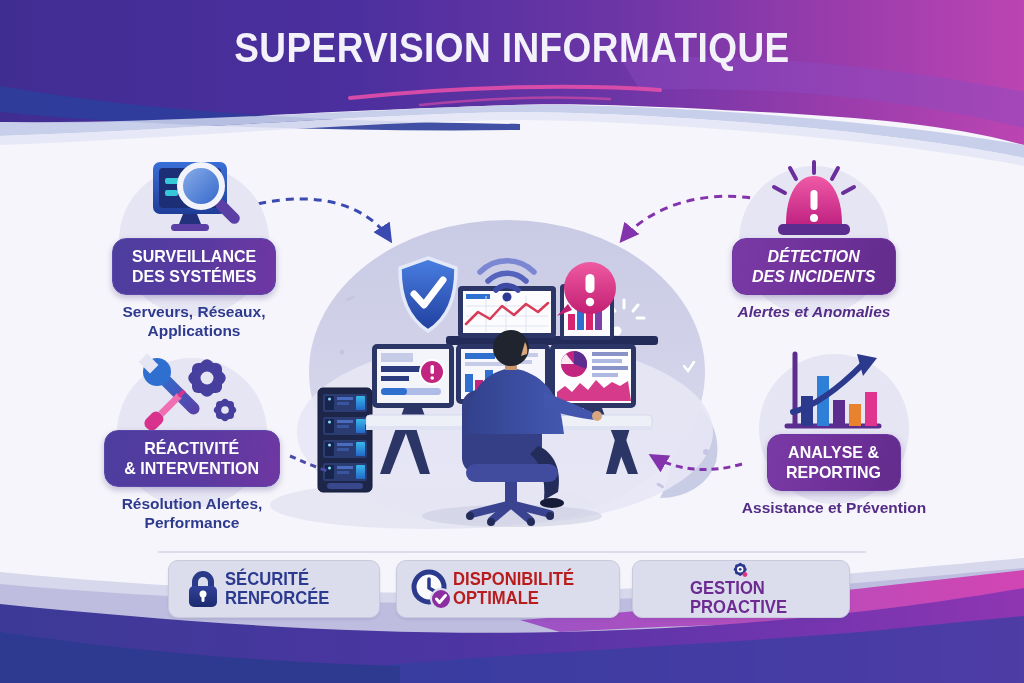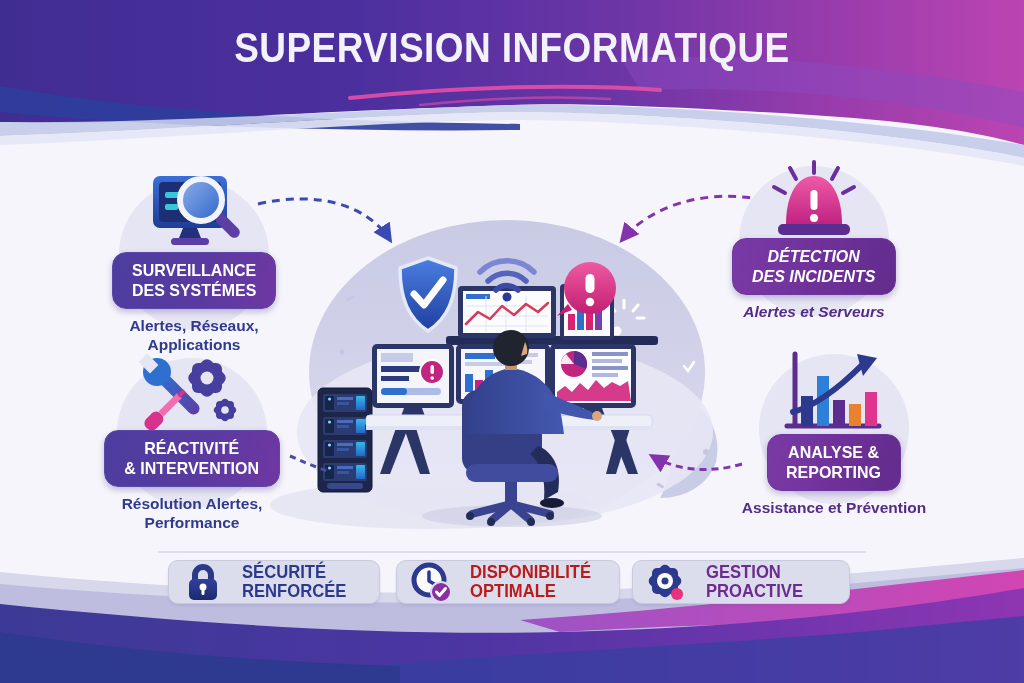--- a/index.html
+++ b/index.html
@@ -21,28 +21,28 @@
   .badge-left{background:linear-gradient(100deg,#4c3e9e 0%,#5a3aa0 55%,#6f37a2 100%);border:1px solid #5b48ab;}
   .badge-right{background:linear-gradient(100deg,#7a3aa6 0%,#6d3097 60%,#622c8c 100%);border:1px solid #6e36a0;}
   .badge-tl,.badge-tr{margin-top:-6px;}
   .badge-bl{margin-top:-12px;}
   .badge-br{margin-top:-4px;}
   .subtitle{position:relative;z-index:2;margin-top:7px;font-weight:bold;font-size:15.5px;line-height:1.25;text-align:center;}
   .subtitle span{display:block;}
   .sub-blue{color:#2e3a8e;}
   .sub-purple{color:#532c87;}
   .divider{position:absolute;left:158px;top:551px;width:708px;height:2px;background:#dddde9;z-index:1;}
-  .pill{position:absolute;top:560px;height:44px;background:#dbdcec;border:1.5px solid #c9cade;border-radius:10px;
-        display:flex;align-items:center;padding:0 12px;gap:17px;box-sizing:border-box;z-index:2;
+  .pill{position:absolute;top:560px;height:58px;background:#dbdcec;border:1.5px solid #c9cade;border-radius:10px;
+        display:flex;align-items:center;padding:0 12px;gap:0;box-sizing:border-box;z-index:2;
         box-shadow:0 2px 3px rgba(80,70,140,.12);}
   .pill-text{font-weight:bold;font-size:17.5px;line-height:1.1;}
   .pill-text span{display:block;transform-origin:left center;transform:scaleX(.95);}
   .pill-1{left:168px;width:212px;}
   .pill-2{left:396px;width:224px;}
-  .pill-3{left:632px;width:218px;}
+  .pill-3{left:632px;width:218px;flex-direction:column;}
 </style>
 </head>
 <body>
 
 <div class="canvas">
 
   <svg class="bg bg-top" width="1024" height="170" viewBox="0 0 1024 170">
     <defs>
       <linearGradient id="hdrGrad" x1="0" y1="0" x2="1" y2="0">
         <stop offset="0" stop-color="#402d92"></stop>
@@ -287,21 +287,21 @@
     </g>
 
     <g fill="none">
       <path d="M258,204 C320,190 368,206 390,240" stroke="#3a4ab0" stroke-width="3" stroke-dasharray="8 6" marker-end="url(#mBlue)"></path>
       <path d="M764,200 C705,188 650,206 622,240" stroke="#8333ac" stroke-width="3" stroke-dasharray="8 6" marker-end="url(#mPurple)"></path>
       <path d="M290,456 C306,463 318,468 330,472" stroke="#4a4aa8" stroke-width="3" stroke-dasharray="6 5"></path>
       <path d="M742,464 C708,474 676,470 652,456" stroke="#8333ac" stroke-width="3" stroke-dasharray="7 5" marker-end="url(#mPurple)"></path>
     </g>
   </svg>
 
-  <div class="node" style="left:86px;top:174px;width:216px;">
+  <div class="node" style="left:86px;top:160px;width:216px;">
     <div class="halo"></div>
     <svg class="corner-icon" width="110" height="84" viewBox="0 0 110 84">
       <defs>
         <linearGradient id="mg1" x1="0" y1="0" x2="0" y2="1">
           <stop offset="0" stop-color="#3a6fd8"></stop>
             <stop offset="1" stop-color="#1e3d97"></stop>
         </linearGradient>
         <linearGradient id="lens" x1="0" y1="0" x2="1" y2="1">
           <stop offset="0" stop-color="#8fb2ec"></stop>
             <stop offset="1" stop-color="#2f63c8"></stop>
@@ -316,21 +316,21 @@
       <g transform="translate(78 41) rotate(-45)">
           <rect x="-5.5" y="0" width="11" height="30" rx="5.5" fill="#5b3fa5"></rect>
         </g>
       <circle cx="62" cy="26" r="21" fill="url(#lens)" stroke="#f3f4fb" stroke-width="6"></circle>
     </svg>
     <div class="badge badge-left badge-tl">
       <span>SURVEILLANCE</span>
       <span>DES SYSTÉMES</span>
     </div>
     <div class="subtitle sub-blue">
-      <span>Alertes, Réseaux,</span>
+      <span>Serveurs, Réseaux,</span>
       <span>Applications</span>
     </div>
   </div>
 
   <div class="node" style="left:706px;top:160px;width:216px;font-style:italic;">
     <div class="halo"></div>
     <svg class="corner-icon" width="110" height="84" viewBox="0 0 110 84">
       <defs>
         <linearGradient id="sirenGrad" x1="0" y1="0" x2="0" y2="1">
           <stop offset="0" stop-color="#f05aa6"></stop>
@@ -347,21 +347,21 @@
       <path d="M27,64 C27,34 39,16 55,16 C71,16 83,34 83,64 Z" fill="url(#sirenGrad)"></path>
       <rect x="51.5" y="30" width="7" height="20" rx="3.5" fill="#ffffff"></rect>
       <circle cx="55" cy="58" r="4" fill="#ffffff"></circle>
       <rect x="19" y="64" width="72" height="11" rx="5" fill="#5b2d8f"></rect>
     </svg>
     <div class="badge badge-right badge-tr">
       <span>DÉTECTION</span>
       <span>DES INCIDENTS</span>
     </div>
     <div class="subtitle sub-purple">
-      <span>Alertes et Serveurs</span>
+      <span>Alertes et Anomalies</span>
       <span></span>
     </div>
   </div>
 
   <div class="node" style="left:84px;top:352px;width:216px;">
     <div class="halo"></div>
     <svg class="corner-icon" width="110" height="90" viewBox="0 0 110 90">
       <defs>
         <linearGradient id="wrGrad" x1="0" y1="0" x2="0" y2="1">
           <stop offset="0" stop-color="#2f6fd0"></stop>

